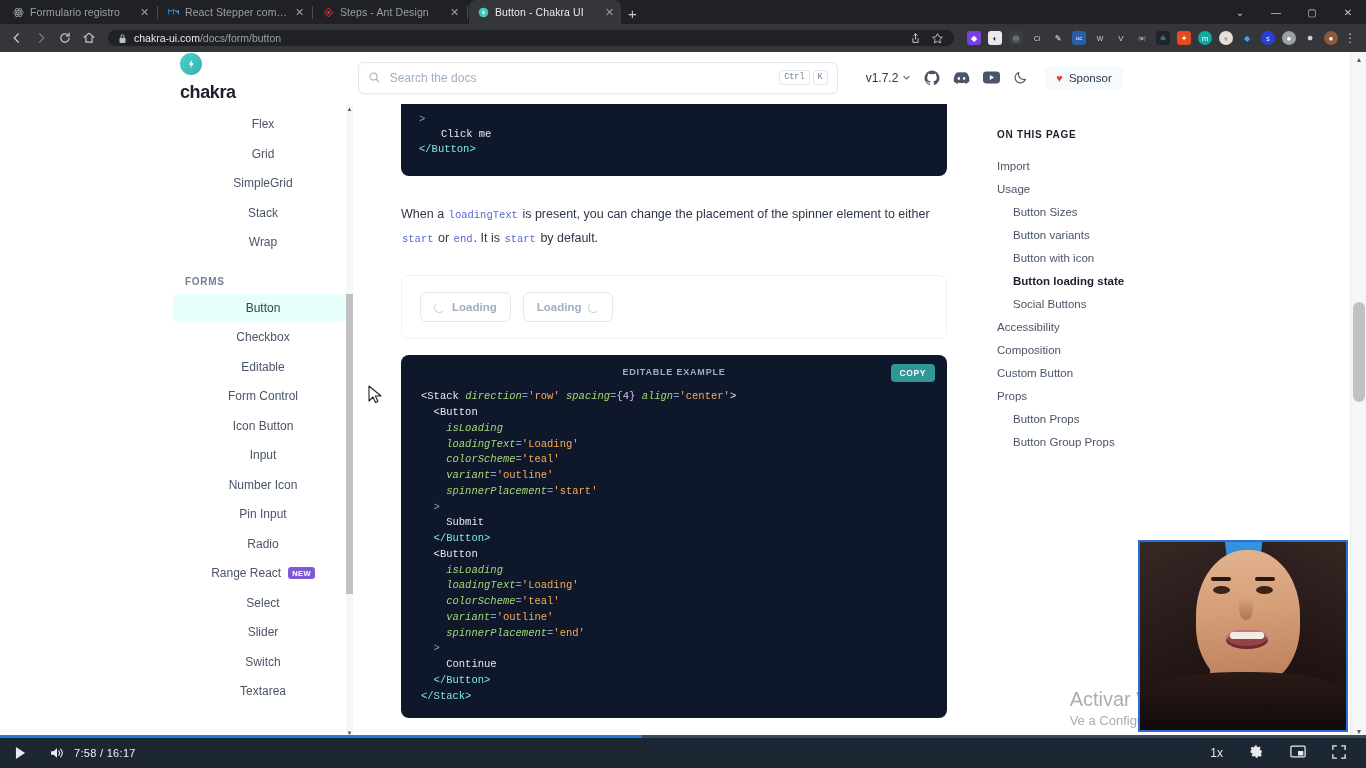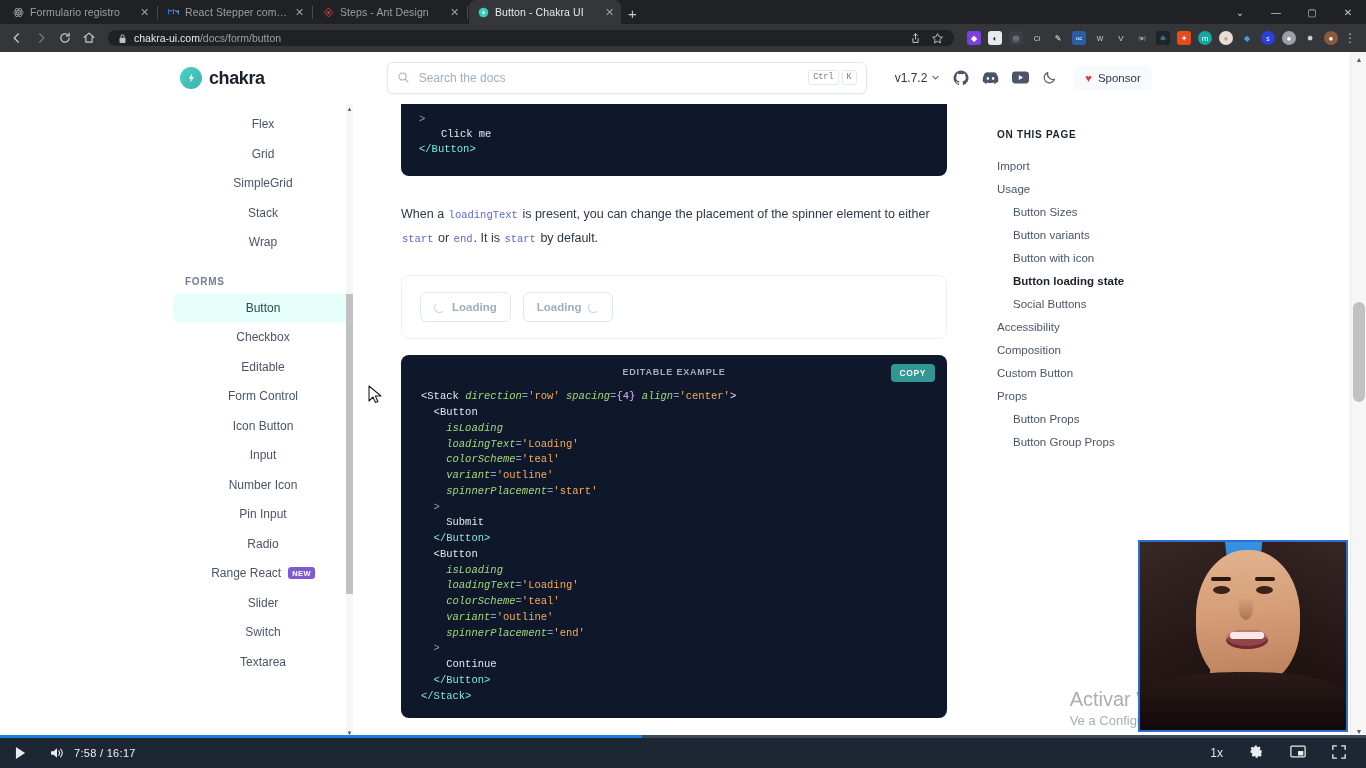--- a/index.html
+++ b/index.html
@@ -60,21 +60,21 @@
   .viewport {
     position:absolute; top:52px; left:0; width:1366px; height:686px;
     background:#fff; overflow:hidden;
   }
 
   
   .site-header {
     height:52px; background:#fff; display:flex; align-items:center;
     padding:0 24px 0 180px; border-bottom:1px solid transparent; gap:0;
   }
-  .brand { display:flex; align-items:flex-end; gap:7px; }
+  .brand { display:flex; align-items:flex-start; gap:7px;flex-direction:column; }
   .brand-mark {
     width:22px; height:22px; border-radius:50%;
     background:linear-gradient(135deg,#4fd1c5,#38b2ac);
     display:flex; align-items:center; justify-content:center;
     color:#fff; font-size:12px; line-height:1;
   }
   .brand-name { font-size:18px; color:#1a202c; font-weight:700; letter-spacing:-.4px; }
 
   .searchbox {
     width:480px; height:32px; margin-left:122px; background:#fff;
@@ -498,20 +498,23 @@
             <span>Pin Input</span>
           </div>
         <div class="side-item">
             <span>Radio</span>
           </div>
         <div class="side-item">
           <span>Range React</span>
           <span class="badge-new">NEW</span>
         </div>
         <div class="side-item">
+            <span>Select</span>
+          </div>
+        <div class="side-item">
             <span>Slider</span>
           </div>
         <div class="side-item">
             <span>Switch</span>
           </div>
         <div class="side-item">
             <span>Textarea</span>
           </div>
 
         <div class="side-scroll">

